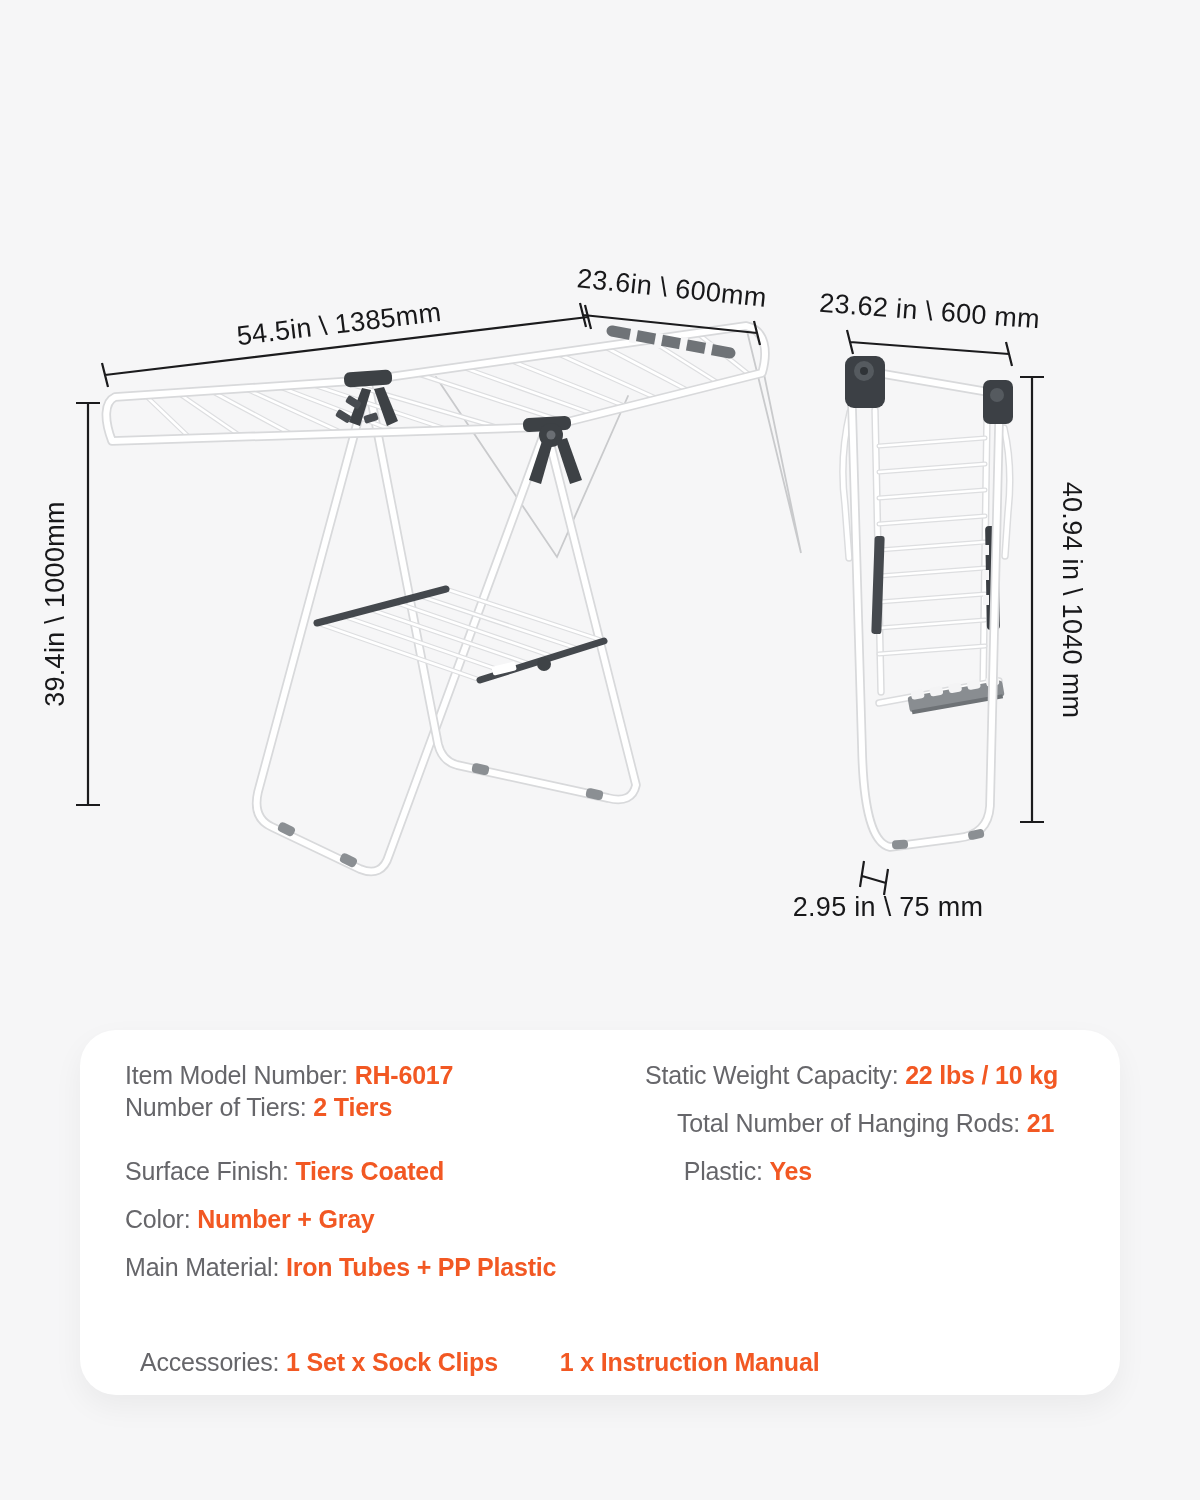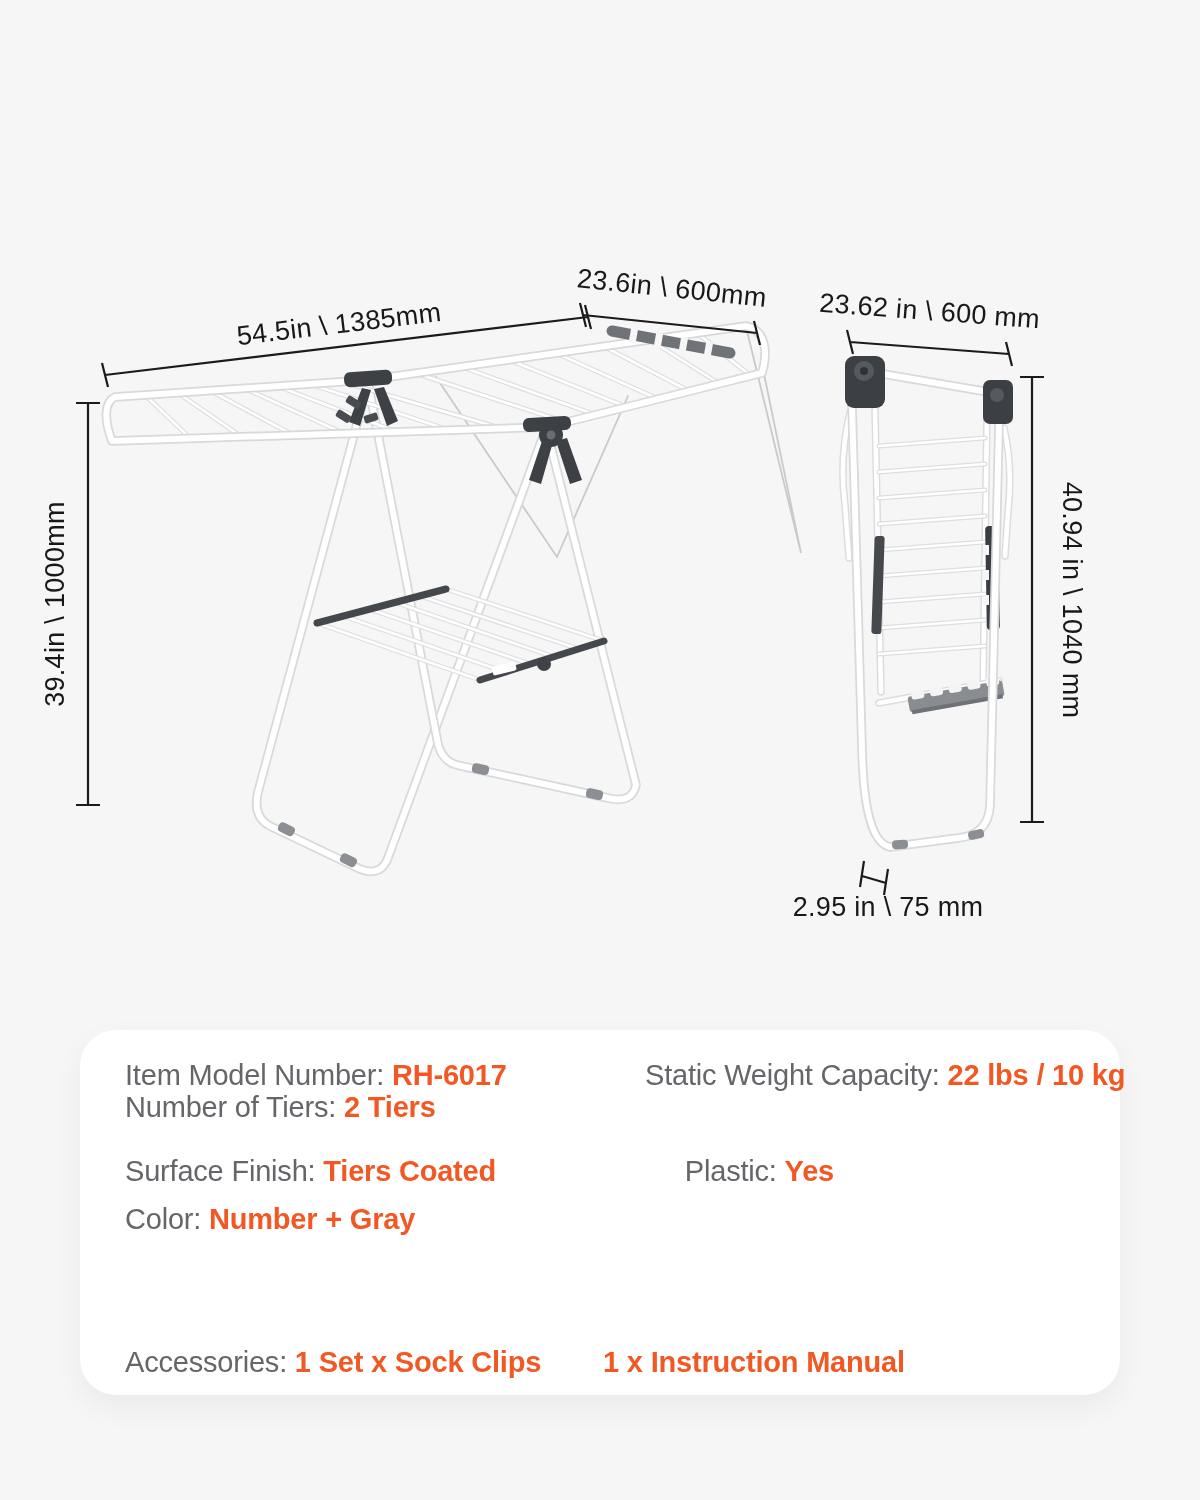--- a/index.html
+++ b/index.html
@@ -10,21 +10,21 @@
   .tube-i{fill:none;stroke:#ffffff;stroke-width:6;stroke-linecap:round;stroke-linejoin:round;}
   .tube2-o{fill:none;stroke:#dbdcde;stroke-width:7.5;stroke-linecap:round;stroke-linejoin:round;}
   .tube2-i{fill:none;stroke:#ffffff;stroke-width:4.6;stroke-linecap:round;stroke-linejoin:round;}
   .rod-o{fill:none;stroke:#dddee0;stroke-width:5;stroke-linecap:round;}
   .rod-i{fill:none;stroke:#ffffff;stroke-width:2.6;stroke-linecap:round;}
   .wire{fill:none;stroke:#c9cacc;stroke-width:1.8;stroke-linecap:round;}
   .darkbar{fill:none;stroke:#44484d;stroke-width:7;stroke-linecap:round;}
   .dim{fill:none;stroke:#1b1b1d;stroke-width:2.2;}
   .dimtxt{fill:#18181a;font-size:27px;letter-spacing:.3px;}
   .panel{position:absolute;left:80px;top:1030px;width:1040px;height:365px;background:#ffffff;border-radius:36px;box-shadow:0 12px 30px rgba(0,0,0,.05);}
-  .spec-row{position:absolute;font-size:29px;line-height:30px;color:#66666a;letter-spacing:-0.2px;white-space:pre;}
+  .spec-row{position:absolute;font-size:25px;line-height:30px;color:#66666a;letter-spacing:-0.2px;white-space:pre;}
   .spec-row .val{color:#f25823;font-weight:700;}
   .acc-gap{display:inline-block;width:62px;}
 </style>
 </head>
 <body>
 
 <div class="canvas">
 
 <svg width="1200" height="1030" viewBox="0 0 1200 1030">
   <defs>
@@ -157,20 +157,22 @@
     <text class="dimtxt" x="1063" y="600" text-anchor="middle" transform="rotate(90 1063 600)">40.94 in \ 1040 mm</text>
     <text class="dimtxt" x="888" y="916" text-anchor="middle">2.95 in \ 75 mm</text>
   </g>
 </svg>
 
 <div class="panel">
   <div class="spec-row" style="left:45px;top:30px"><span class="lbl">Item Model Number: </span><span class="val">RH-6017</span></div>
   <div class="spec-row" style="left:45px;top:62px"><span class="lbl">Number of Tiers: </span><span class="val">2 Tiers</span></div>
   <div class="spec-row" style="left:45px;top:126px"><span class="lbl">Surface Finish: </span><span class="val">Tiers Coated</span></div>
   <div class="spec-row" style="left:45px;top:174px"><span class="lbl">Color: </span><span class="val">Number + Gray</span></div>
+  <div class="spec-row" style="left:45px;top:222px"><span class="lbl">Main Material: </span><span class="val">Iron Tubes + PP Plastic</span></div>
 
   <div class="spec-row" style="left:565px;top:30px"><span class="lbl">Static Weight Capacity: </span><span class="val">22 lbs / 10 kg</span></div>
+  <div class="spec-row" style="left:597px;top:78px"><span class="lbl">Total Number of Hanging Rods: </span><span class="val">21</span></div>
   <div class="spec-row" style="left:597px;top:126px"><span class="lbl"> Plastic: </span><span class="val">Yes</span></div>
 
-  <div class="spec-row" style="left:45px;top:317px"><span class="lbl">Accessories: </span><span class="val">1 Set x Sock Clips</span><span class="acc-gap"></span><span class="val">1 x Instruction Manual</span></div>
+  <div class="spec-row" style="left:60px;top:317px"><span class="lbl">Accessories: </span><span class="val">1 Set x Sock Clips</span><span class="acc-gap"></span><span class="val">1 x Instruction Manual</span></div>
 </div>
 
 </div>
 
 </body></html>

